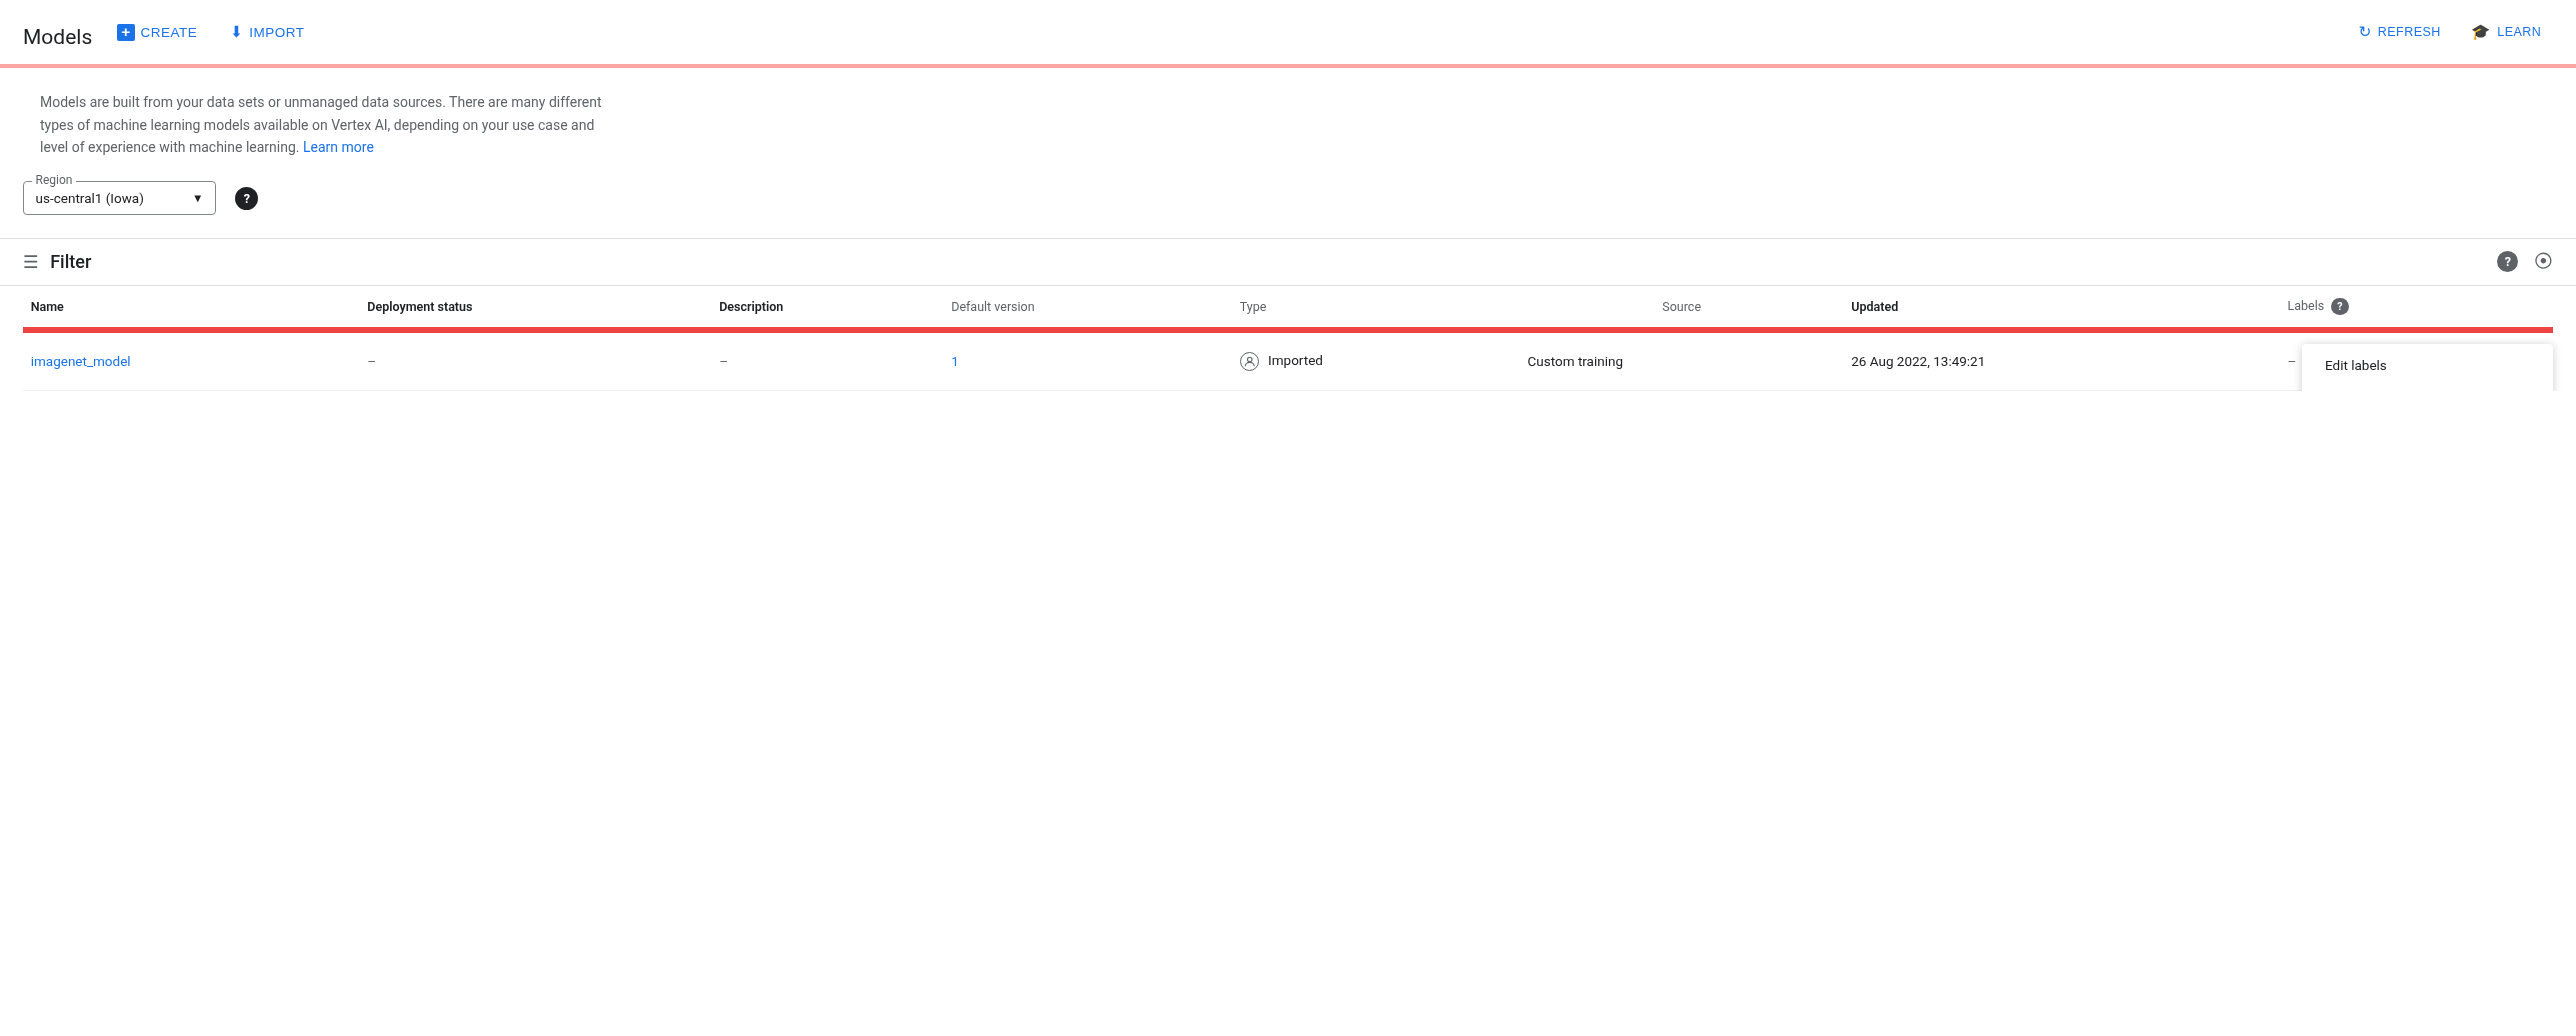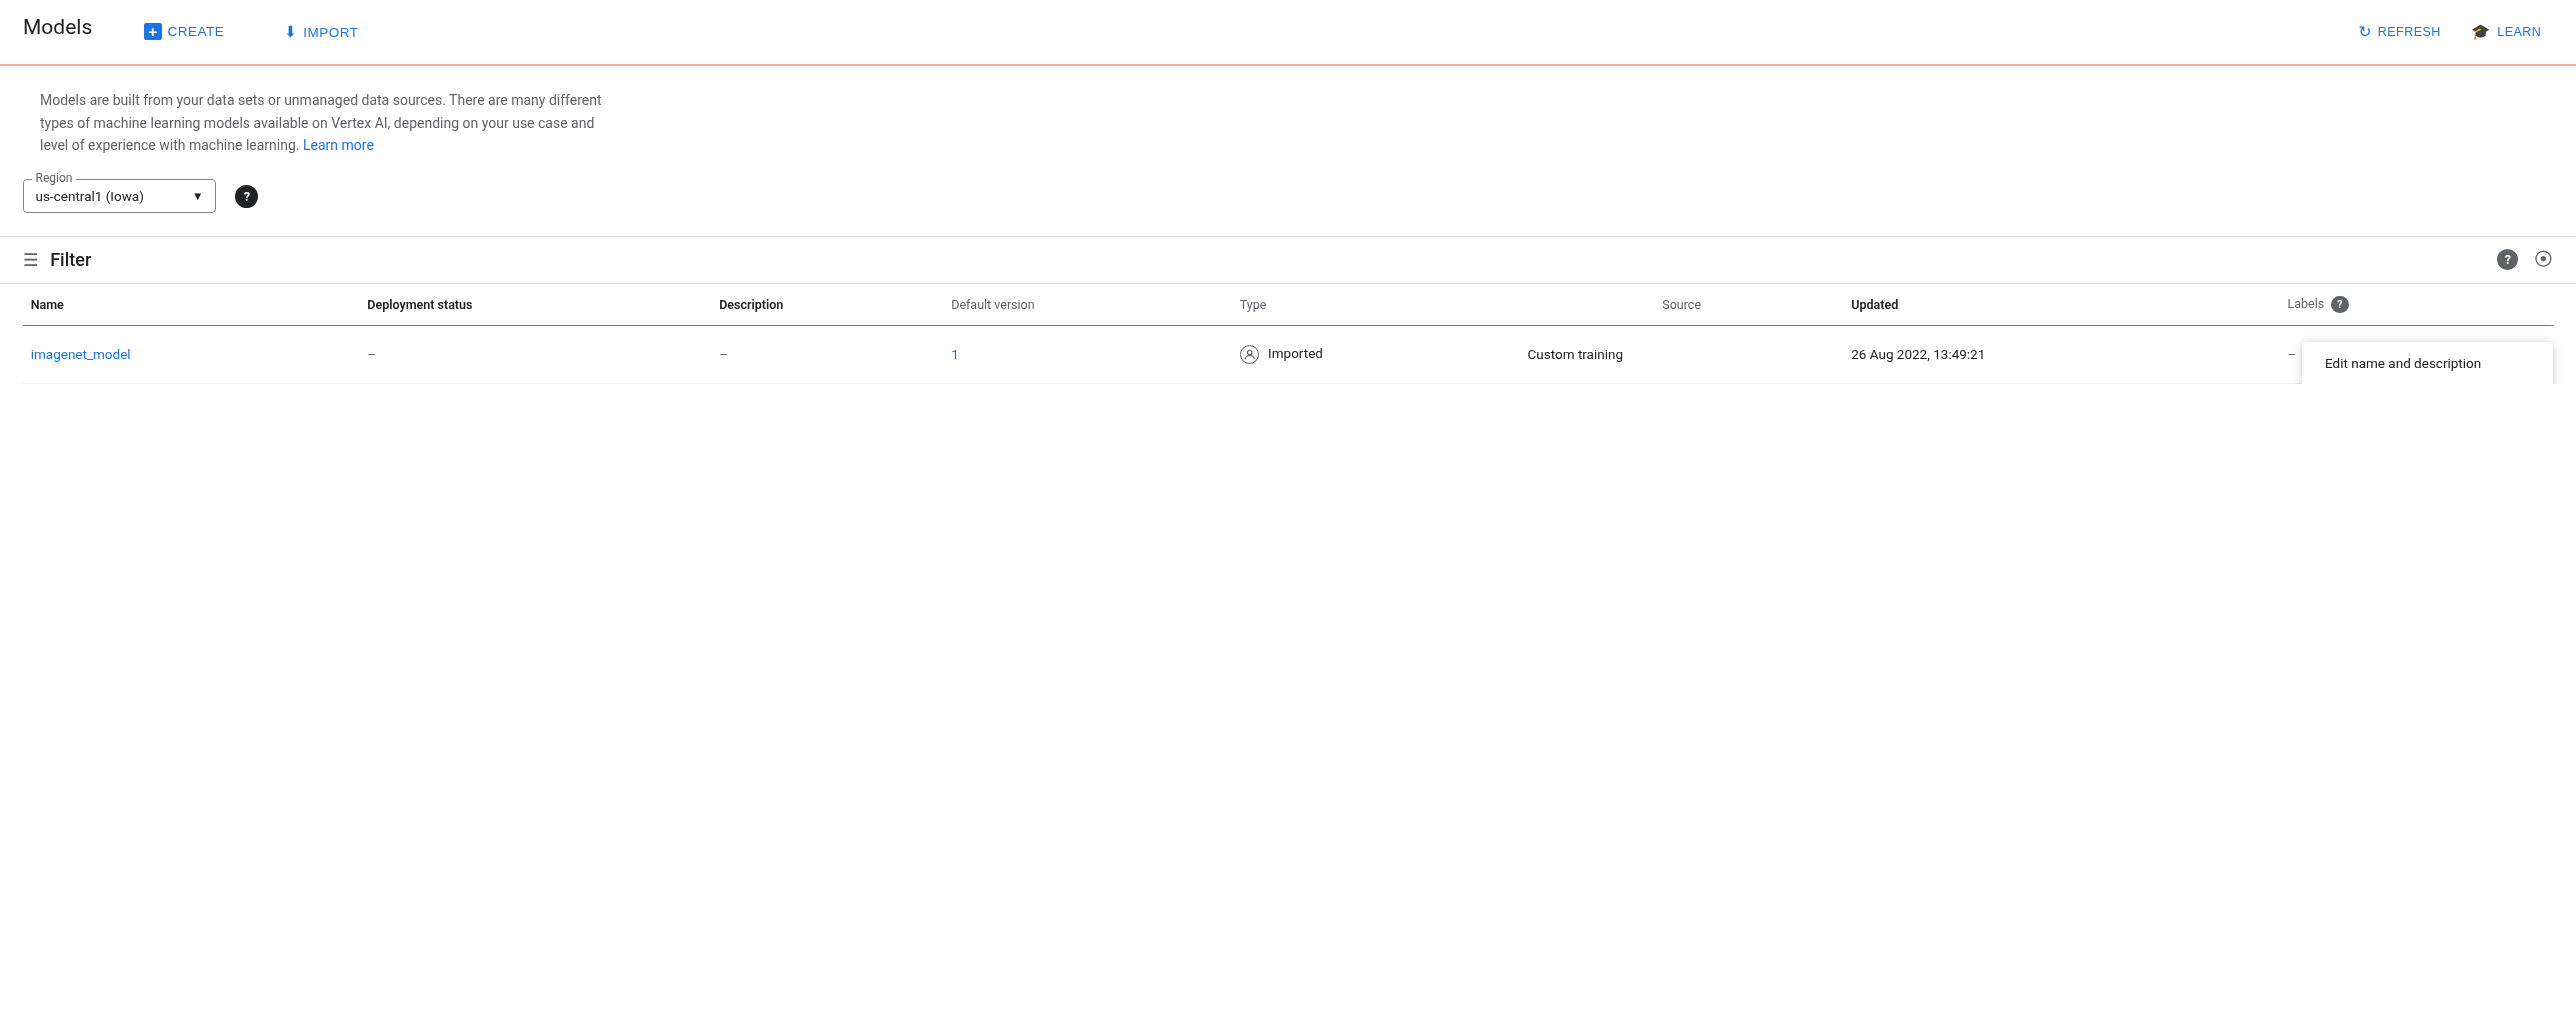--- a/index.html
+++ b/index.html
@@ -5,24 +5,24 @@
     * { box-sizing: border-box; margin: 0; padding: 0; }
     body {
       font-family: 'Google Sans', Roboto, Arial, sans-serif;
       font-size: 13.5px;
       color: #202124;
       background: #fff;
     }
     
     .header {
       display: flex;
-      align-items: flex-start;
+      align-items: flex-end;
       padding: 15.4px 23px;
-      border-bottom: 2px solid #fca5a5;
-      gap: 29px;
+      border-bottom: 4px solid #fca5a5;
+      gap: 2px;
     }
     .header-title {
       font-size: 21px;
       font-weight: 400;
       color: #202124;
       margin-right: 7.7px;
     }
     .header-btn {
       display: flex;
       align-items: center;
@@ -176,21 +176,21 @@
     table {
       width: 100%;
       border-collapse: collapse;
     }
     thead th {
       text-align: left;
       padding: 11.6px 7.7px;
       font-size: 12.5px;
       font-weight: 600;
       color: #202124;
-      border-bottom: 1px solid #ef4444;
+      border-bottom: 6px solid #ef4444;
     }
     tbody td {
       padding: 15.4px 7.7px;
       font-size: 13.5px;
       color: #202124;
       border-bottom: 1px solid #f0f0f0;
       vertical-align: middle;
     }
     .model-link {
       color: #1a73e8;
@@ -371,18 +371,19 @@
           <span class="dash">–</span>
         </td>
         <td>
           <button class="three-dot-btn">⋮</button>
         </td>
       </tr>
     </tbody>
   </table>
 
   <div class="dropdown-menu">
+    <div class="dropdown-item">Edit labels</div>
     <div class="dropdown-item">Edit name and description</div>
     <div class="dropdown-item">Delete model</div>
     <div class="dropdown-item highlighted">Deploy to endpoint</div>
   </div>
 </div>
 
 
 </body></html>

